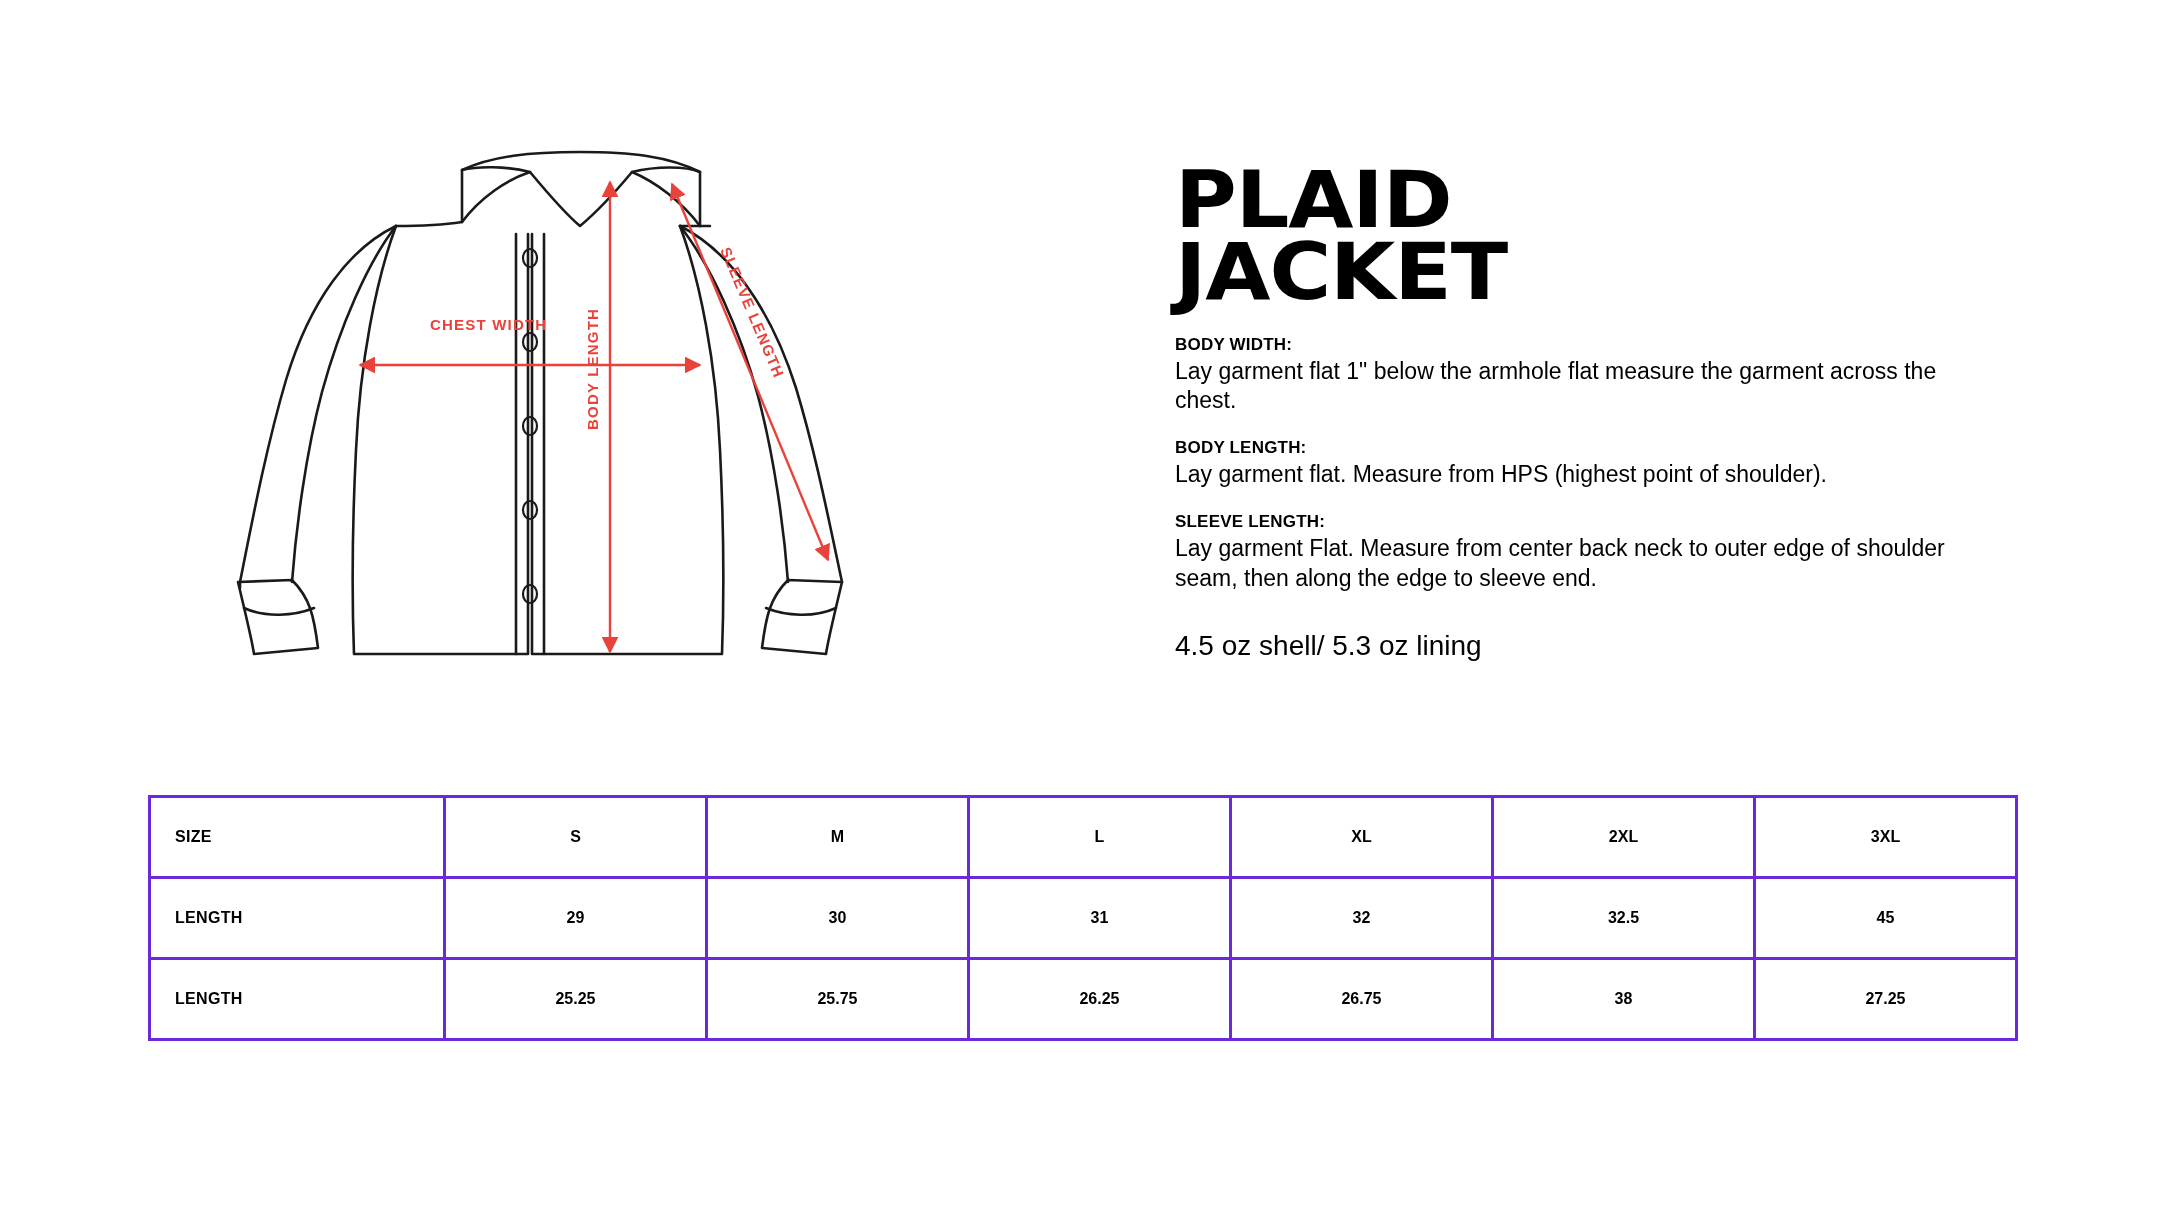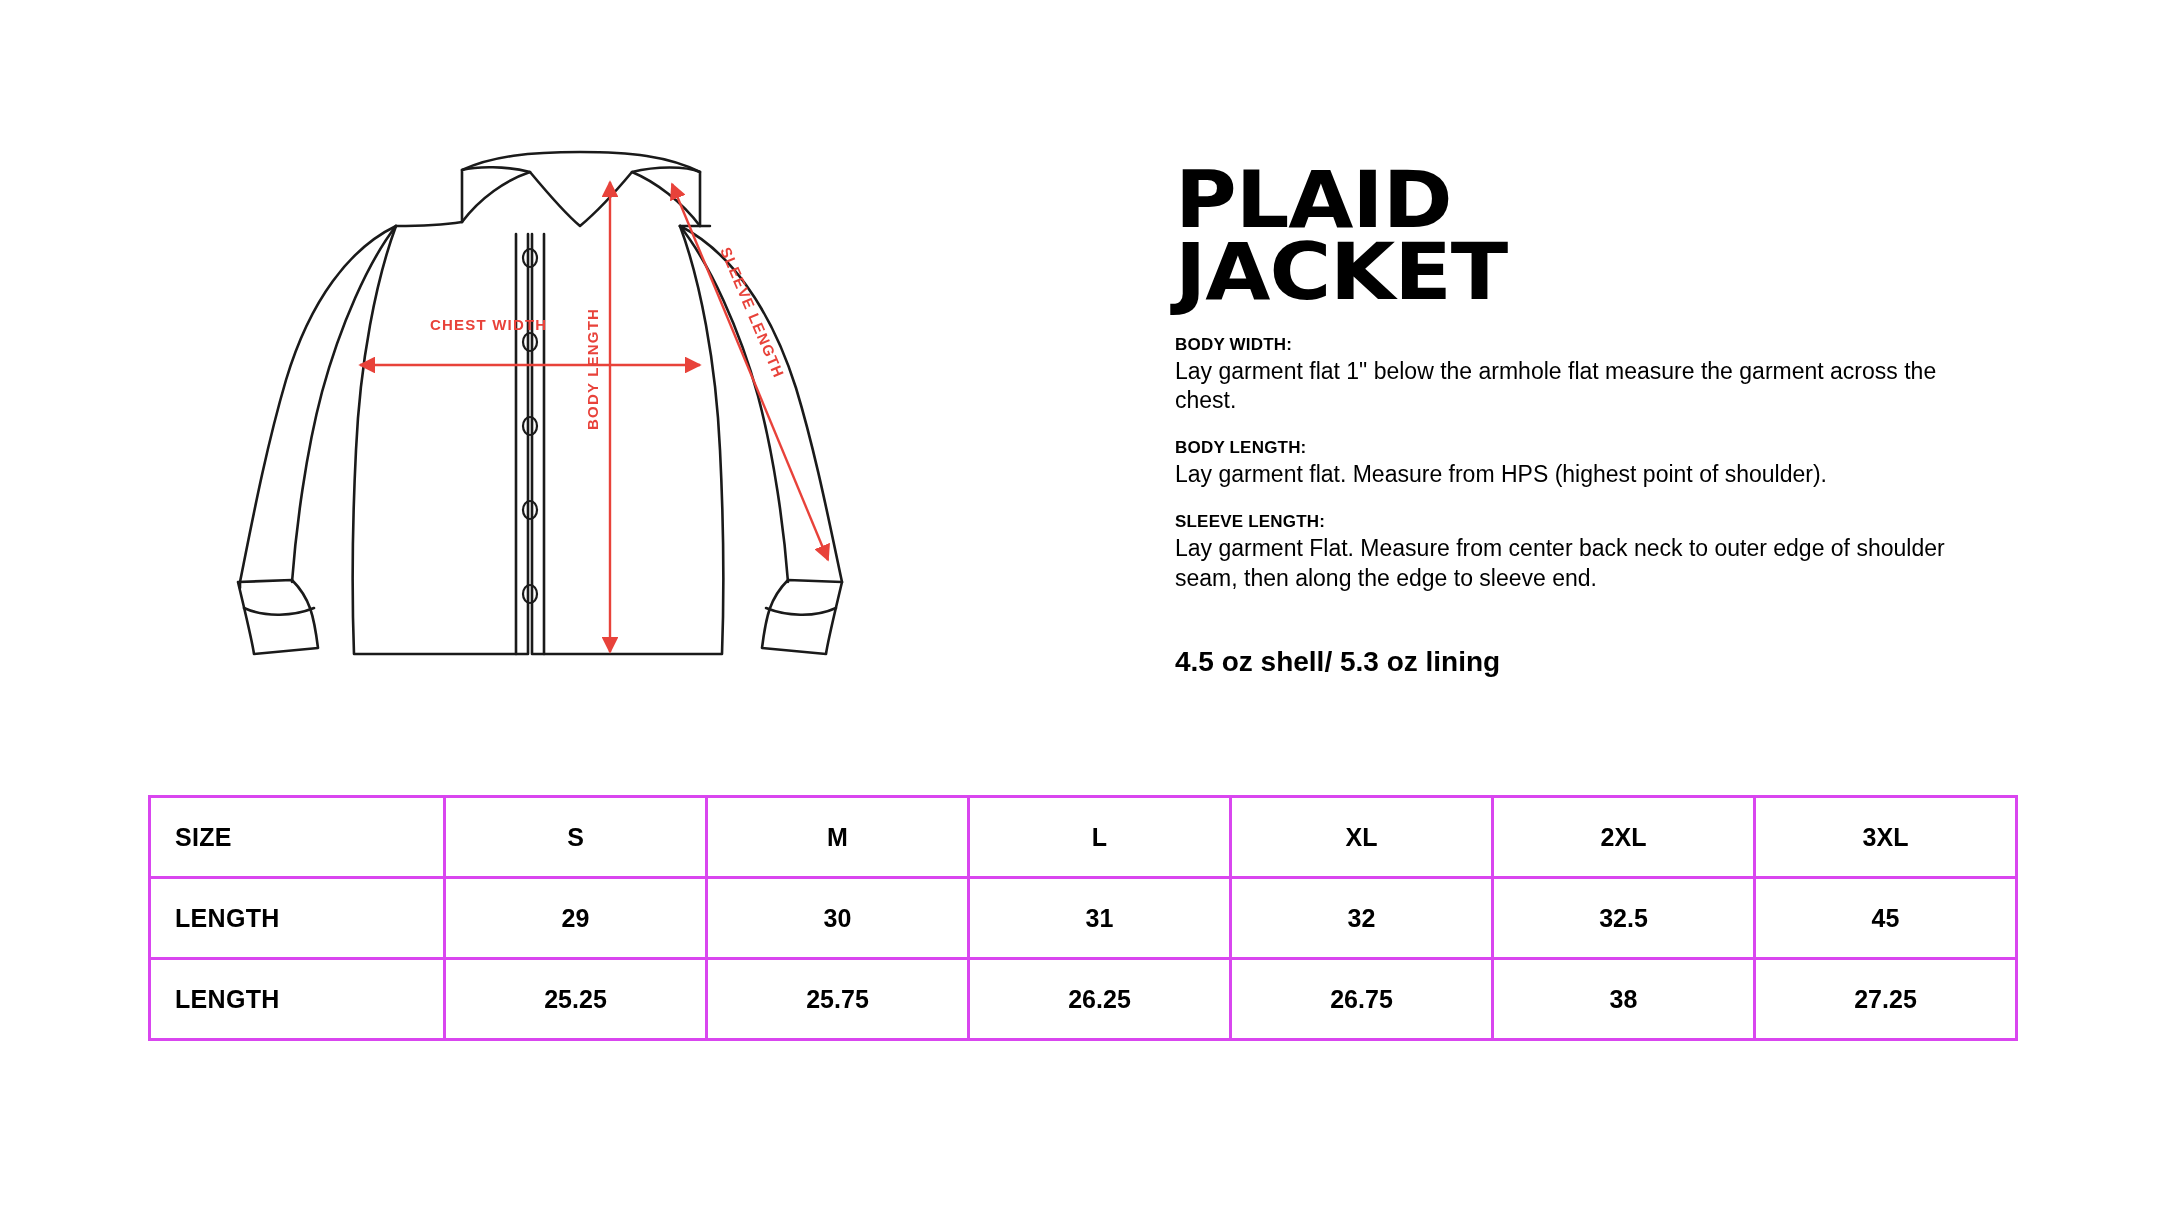--- a/index.html
+++ b/index.html
@@ -70,42 +70,42 @@
     letter-spacing: 0.2px;
     margin-bottom: 2px;
   }
   .spec-text {
     font-size: 23px;
     line-height: 1.3;
     max-width: 800px;
   }
 
   .weight-note {
-    margin-top: 52px;
-    font-weight: bold;
+    margin-top: 36px;
+    font-weight: normal;
     font-size: 28px;
   }
 
   
   .size-table-wrap {
     position: absolute;
     left: 148px;
     top: 795px;
     width: 1870px;
   }
   table.size-table {
     border-collapse: collapse;
     width: 1870px;
     table-layout: fixed;
   }
   table.size-table td {
-    border: 3px solid #d946ef;
+    border: 3px solid #6d28d9;
     height: 78px;
     text-align: center;
-    font-size: 25px;
+    font-size: 16px;
     font-weight: bold;
     padding: 0;
   }
   table.size-table td.row-head {
     text-align: left;
     padding-left: 24px;
     width: 268px;
     letter-spacing: 0.3px;
   }
 

